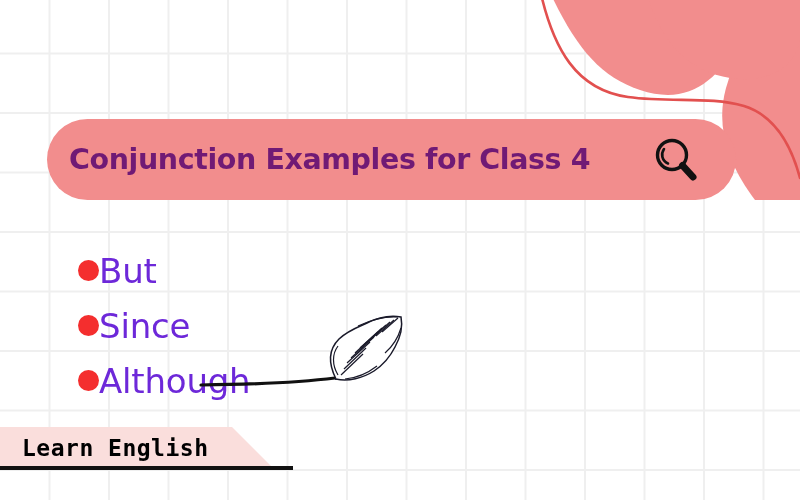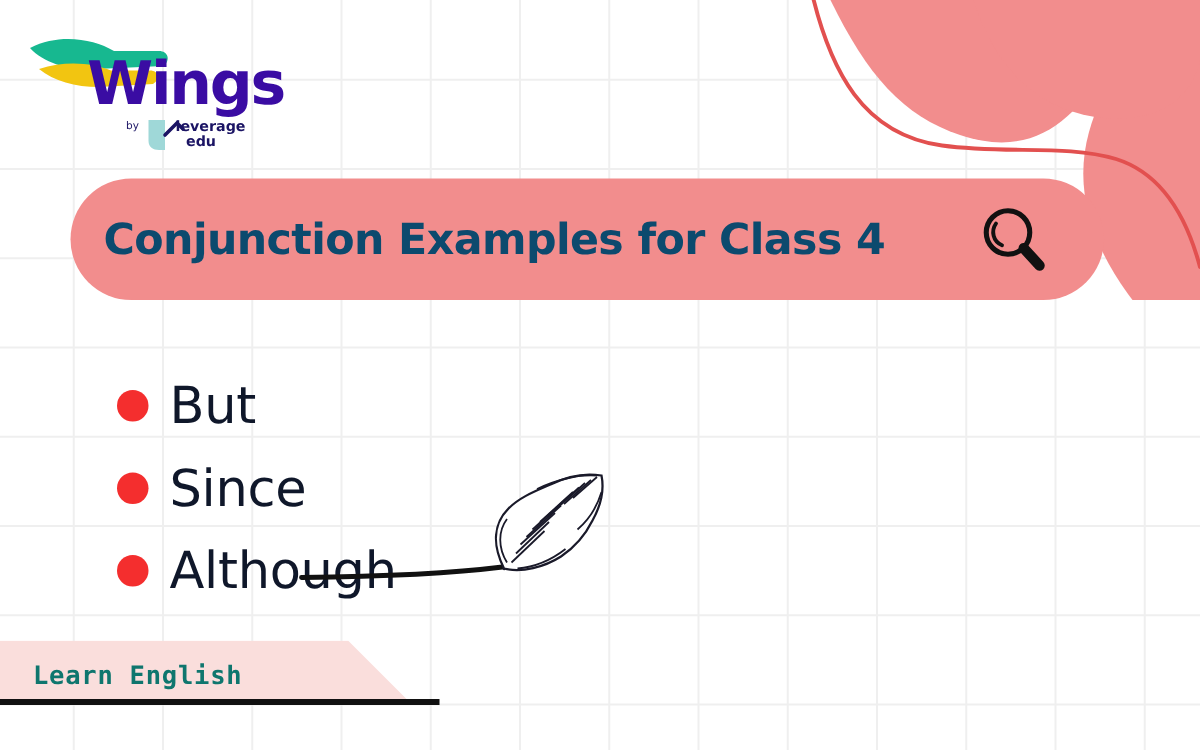--- a/index.html
+++ b/index.html
@@ -67,21 +67,21 @@
     display: flex;
     align-items: center;
     box-sizing: border-box;
     padding: 0 34px 0 22px;
   }
   .title-text {
     font-family: "DejaVu Sans", sans-serif;
     font-weight: bold;
     font-size: 28.5px;
     letter-spacing: -0.4px;
-    color: #0c4a6e;
+    color: #701a75;
     white-space: nowrap;
     flex: 1 1 auto;
   }
   .search-wrap {
     flex: 0 0 auto;
     width: 52px;
     height: 52px;
     display: flex;
     align-items: center;
     justify-content: center;
@@ -102,25 +102,24 @@
     position: relative;
   }
   .bullet-dot {
     width: 21px;
     height: 21px;
     border-radius: 50%;
     background: #f42e2e;
     flex: 0 0 auto;
   }
   .bullet-label {
-    margin-left: 14px;
     font-family: "DejaVu Sans", sans-serif;
     font-size: 34px;
     font-weight: 400;
-    color: #0f172a;
+    color: #6d28d9;
     letter-spacing: -0.2px;
     line-height: 1;
     white-space: nowrap;
   }
 
   
   .quill-layer {
     position: absolute;
     left: 195px;
     top: 305px;
@@ -140,24 +139,24 @@
     height: 40px;
     background: #fadedc;
     z-index: 2;
     clip-path: polygon(0 0, 232px 0, 272px 100%, 0 100%);
   }
   .footer-text {
     position: absolute;
     left: 22px;
     bottom: 39px;
     font-family: "DejaVu Sans Mono", monospace;
-    font-size: 17px;
+    font-size: 23px;
     font-weight: bold;
     letter-spacing: 0.5px;
-    color: #0f766e;
+    color: #000000;
     z-index: 4;
     white-space: nowrap;
   }
   .footer-rule {
     position: absolute;
     left: 0;
     bottom: 30px;
     width: 293px;
     height: 4px;
     background: #111111;
@@ -173,32 +172,20 @@
 
   <div class="deco-layer">
     <svg width="300" height="200" viewBox="0 0 300 200">
       <path d="M 40 -30 C 70 40 95 75 140 90 C 185 105 215 85 240 40 C 255 12 265 -15 262 -40 Z" fill="#f28d8d"></path>
       <path d="M 300 -10 C 262 10 236 52 226 88 C 216 124 226 160 252 196 C 268 218 288 232 300 238 Z" fill="#f28d8d"></path>
       <path d="M 140 -40 C 150 30 180 70 230 78 C 270 84 295 66 300 40 L 300 -40 Z" fill="#f28d8d"></path>
       <path d="M 38 -20 C 52 52 78 90 128 97 C 172 103 210 96 244 106 C 276 116 292 148 300 178" fill="none" stroke="#e2504f" stroke-width="2.6" stroke-linecap="round"></path>
     </svg>
   </div>
 
-  <div class="logo">
-    <svg width="180" height="86" viewBox="0 0 180 86">
-      <path d="M6 16 C 26 6 48 10 62 18 L 92 18 C 98 18 100 24 95 28 L 50 30 C 34 31 16 27 6 16 Z" fill="#17b890"></path>
-      <path d="M12 30 C 30 24 48 26 60 31 L 86 31 C 92 31 93 37 88 40 L 52 42 C 36 42 22 38 12 30 Z" fill="#f2c511"></path>
-      <text x="44" y="53" font-family="DejaVu Sans, sans-serif" font-size="40" font-weight="bold" fill="#3a0ca3" letter-spacing="-1.5">Wings</text>
-      <text x="70" y="70" font-family="DejaVu Sans, sans-serif" font-size="7" fill="#1b1464">by</text>
-      <path d="M85 64 L 85 78 C 85 82 88 84 92 84 L 96 84 L 96 64 Z" fill="#9fd8d8"></path>
-      <path d="M96 74 L 104 66 L 108 70" fill="none" stroke="#1b1464" stroke-width="2.4" stroke-linecap="round"></path>
-      <text x="103" y="71" font-family="DejaVu Sans, sans-serif" font-size="9.5" font-weight="bold" fill="#1b1464">leverage</text>
-      <text x="110" y="81" font-family="DejaVu Sans, sans-serif" font-size="9.5" font-weight="bold" fill="#1b1464">edu</text>
-    </svg>
-  </div>
 
   <div class="title-pill">
     <div class="title-text">Conjunction Examples for Class 4</div>
     <div class="search-wrap">
       <svg width="52" height="52" viewBox="0 0 52 52">
         <circle cx="22" cy="21" r="14.5" fill="none" stroke="#111111" stroke-width="3.4"></circle>
         <path d="M14 15 C 10.5 20 12 27 18 29.5" fill="none" stroke="#111111" stroke-width="2.6" stroke-linecap="round"></path>
         <path d="M32.5 31.5 L 43 43" fill="none" stroke="#111111" stroke-width="7" stroke-linecap="round"></path>
       </svg>
     </div>

